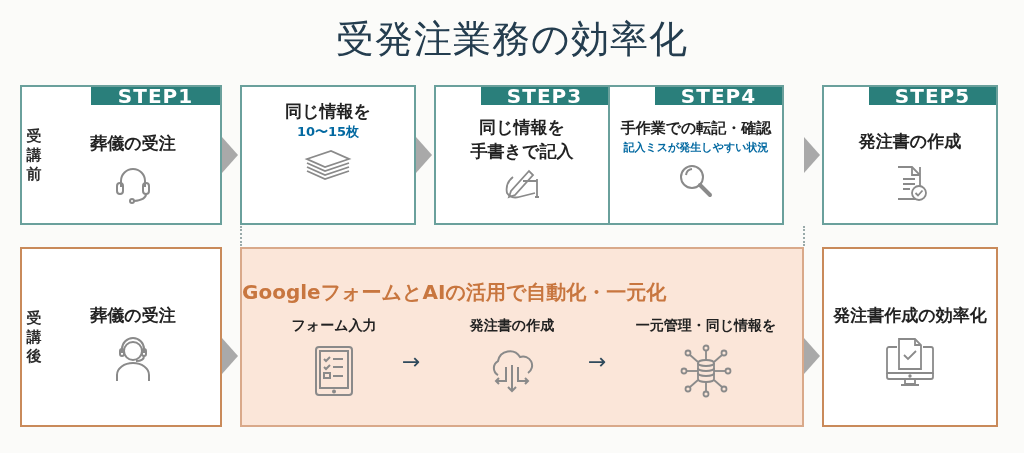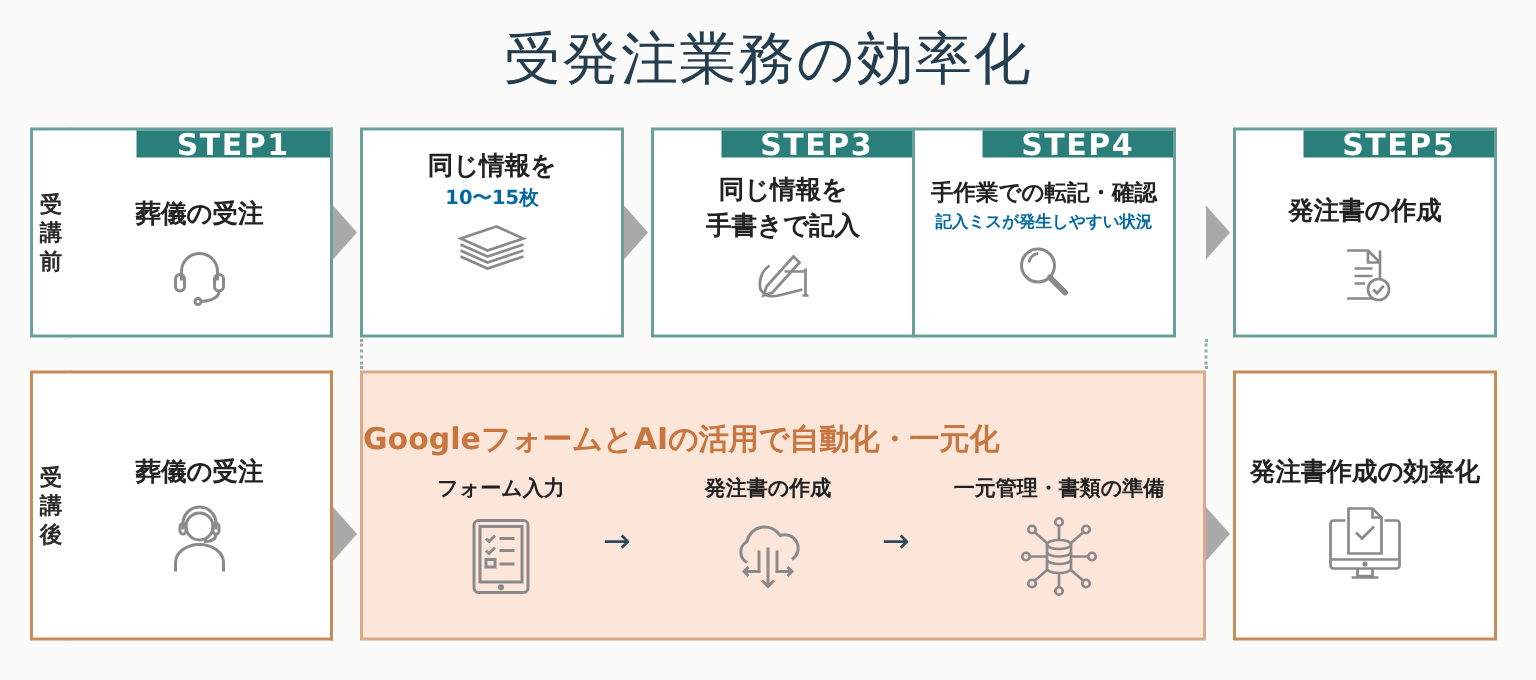--- a/index.html
+++ b/index.html
@@ -161,21 +161,21 @@
       <path d="M12 30 a8 8 0 0 1 0 -14 a12 12 0 0 1 22 -4 a9 9 0 0 1 8 16 "></path>
       <path d="M26 20 V46 M22 42 L26 46 L30 42"></path>
       <path d="M20 22 V36 H10 M13 33 L10 36 L13 39"></path>
       <path d="M32 22 V36 H42 M39 33 L42 36 L39 39"></path>
     </svg>
   </div>
 
   <div class="arrow" style="left:346px;">→</div>
 
   <div class="hlitem" style="left:374px;width:180px;">
-    <div class="hllabel">一元管理・書類の準備</div>
+    <div class="hllabel">一元管理・同じ情報を</div>
     <svg style="margin-top:8px" width="56" height="56" viewBox="0 0 56 56" fill="none" stroke="#8a8a8a" stroke-width="1.8">
       <ellipse cx="28" cy="20" rx="8" ry="3"></ellipse>
       <path d="M20 20 V36 a8 3 0 0 0 16 0 V20"></path>
       <path d="M20 25 a8 3 0 0 0 16 0 M20 30 a8 3 0 0 0 16 0"></path>
       <circle cx="28" cy="5" r="2.5"></circle>
         <path d="M28 7.5 V17"></path>
       <circle cx="28" cy="51" r="2.5"></circle>
         <path d="M28 39 V48.5"></path>
       <circle cx="6" cy="28" r="2.5"></circle>
         <path d="M8.5 28 H20"></path>

